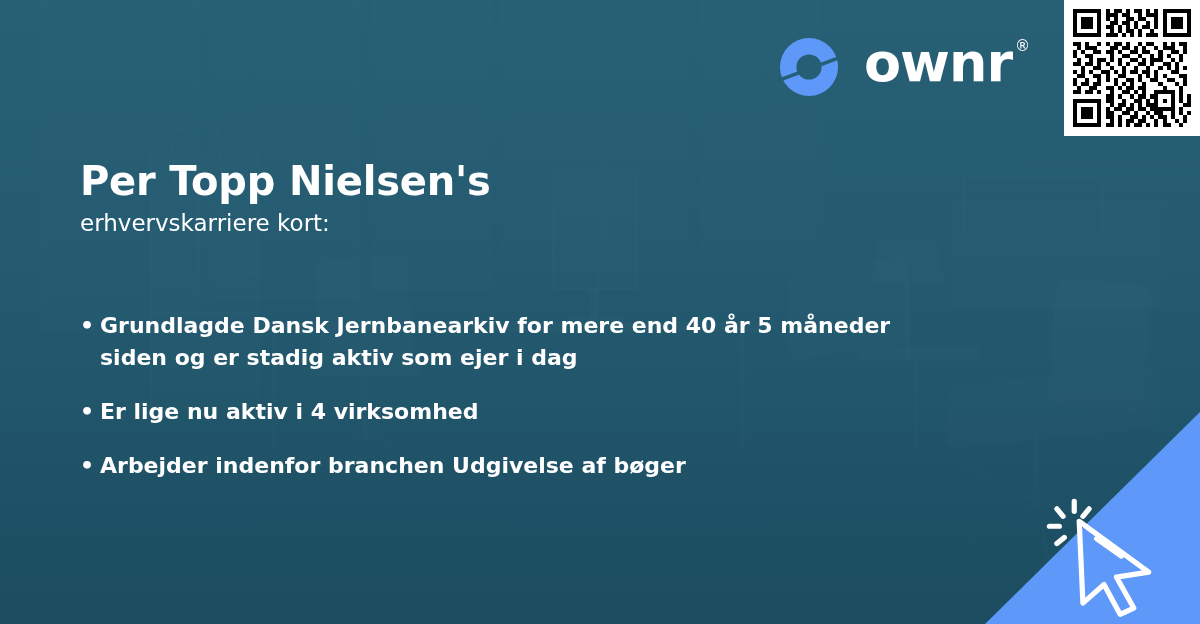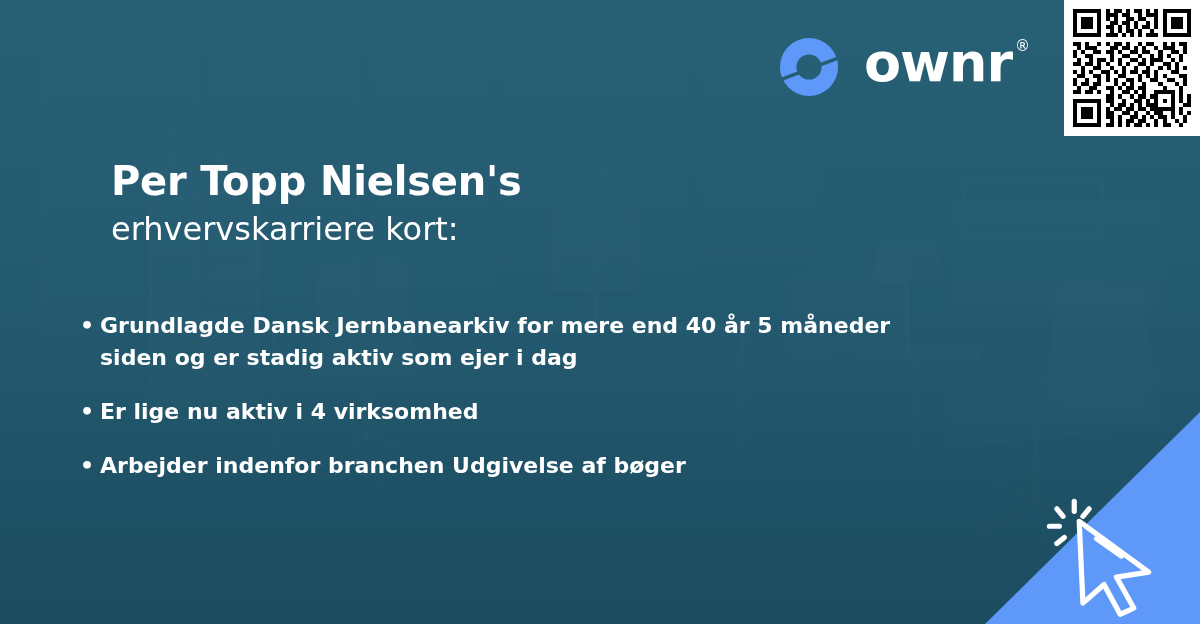--- a/index.html
+++ b/index.html
@@ -232,30 +232,29 @@
     padding: 9px;
   }
   .qr-panel svg { display: block; width: 100%; height: 100%; }
 
   
   .headline {
     position: absolute;
     left: 80px;
     top: 158px;
     color: #ffffff;
-    margin-left: 31px;
   }
   .headline .line1 {
     font-size: 40px;
     font-weight: 700;
     line-height: 1.18;
     letter-spacing: -0.2px;
   }
   .headline .line2 {
-    font-size: 32px;
+    font-size: 23px;
     font-weight: 400;
     line-height: 1.3;
     margin-top: 4px;
   }
 
   
   .bullets {
     position: absolute;
     left: 80px;
     top: 310px;

